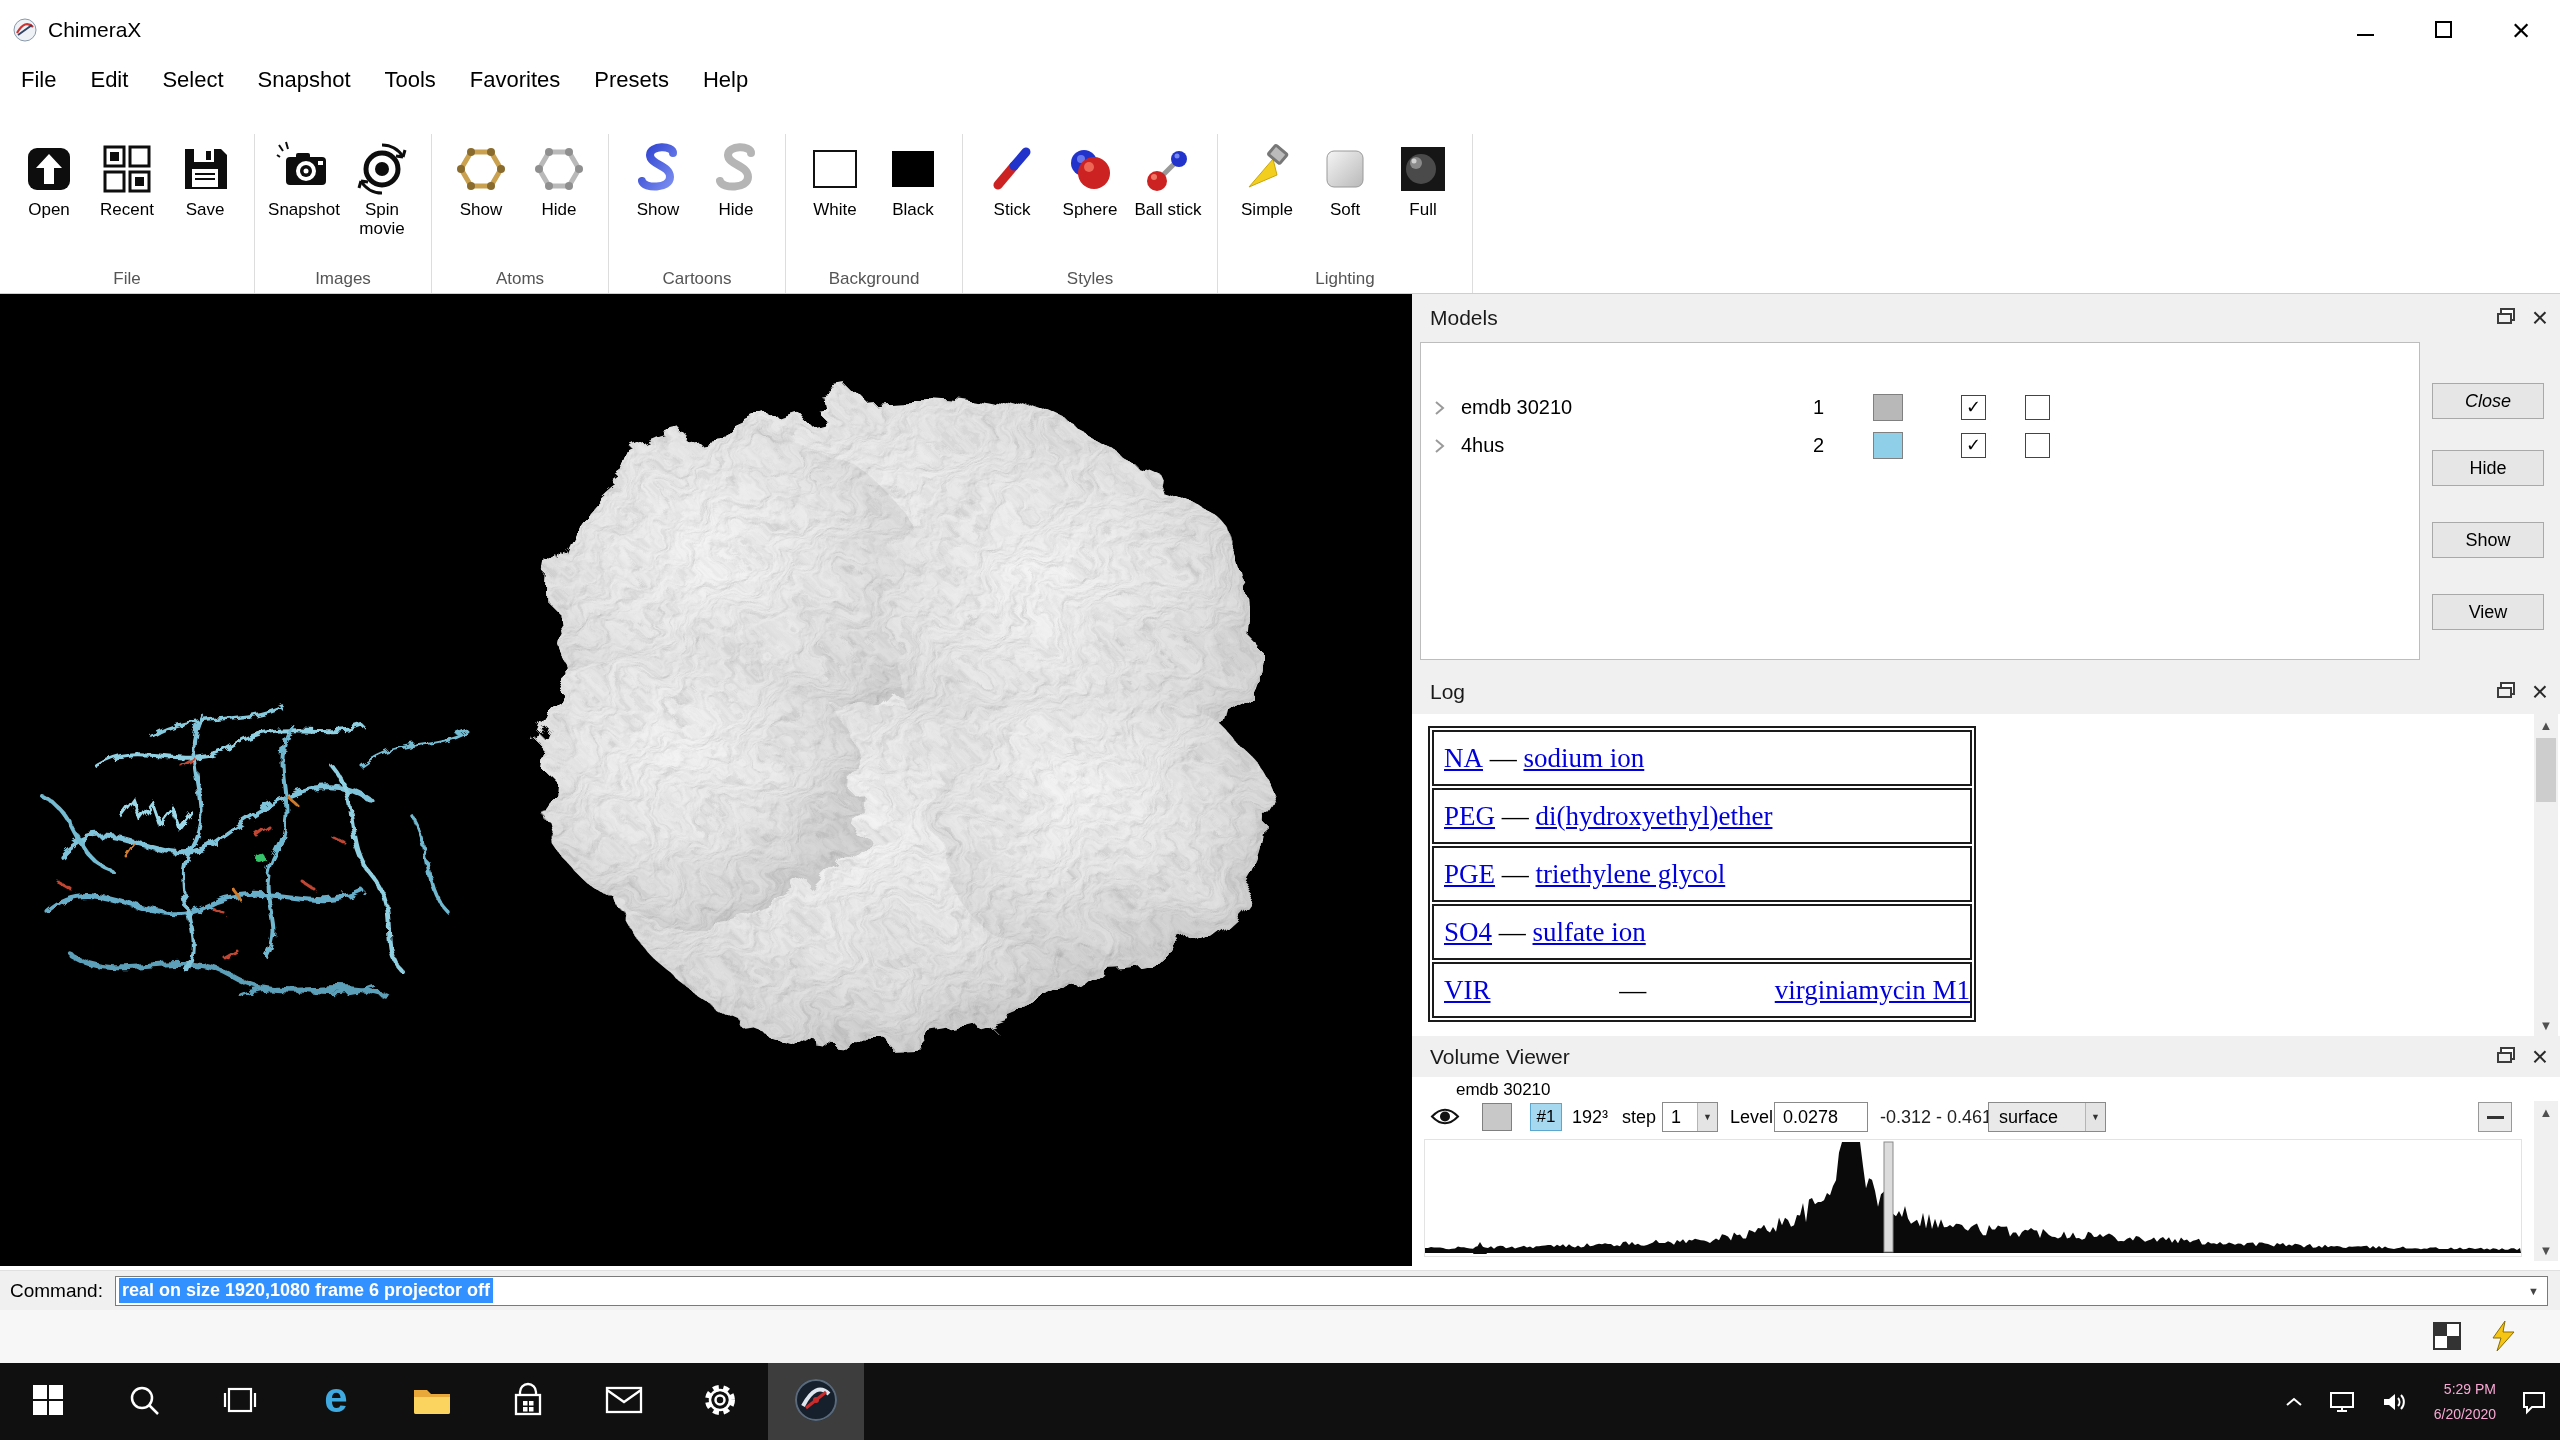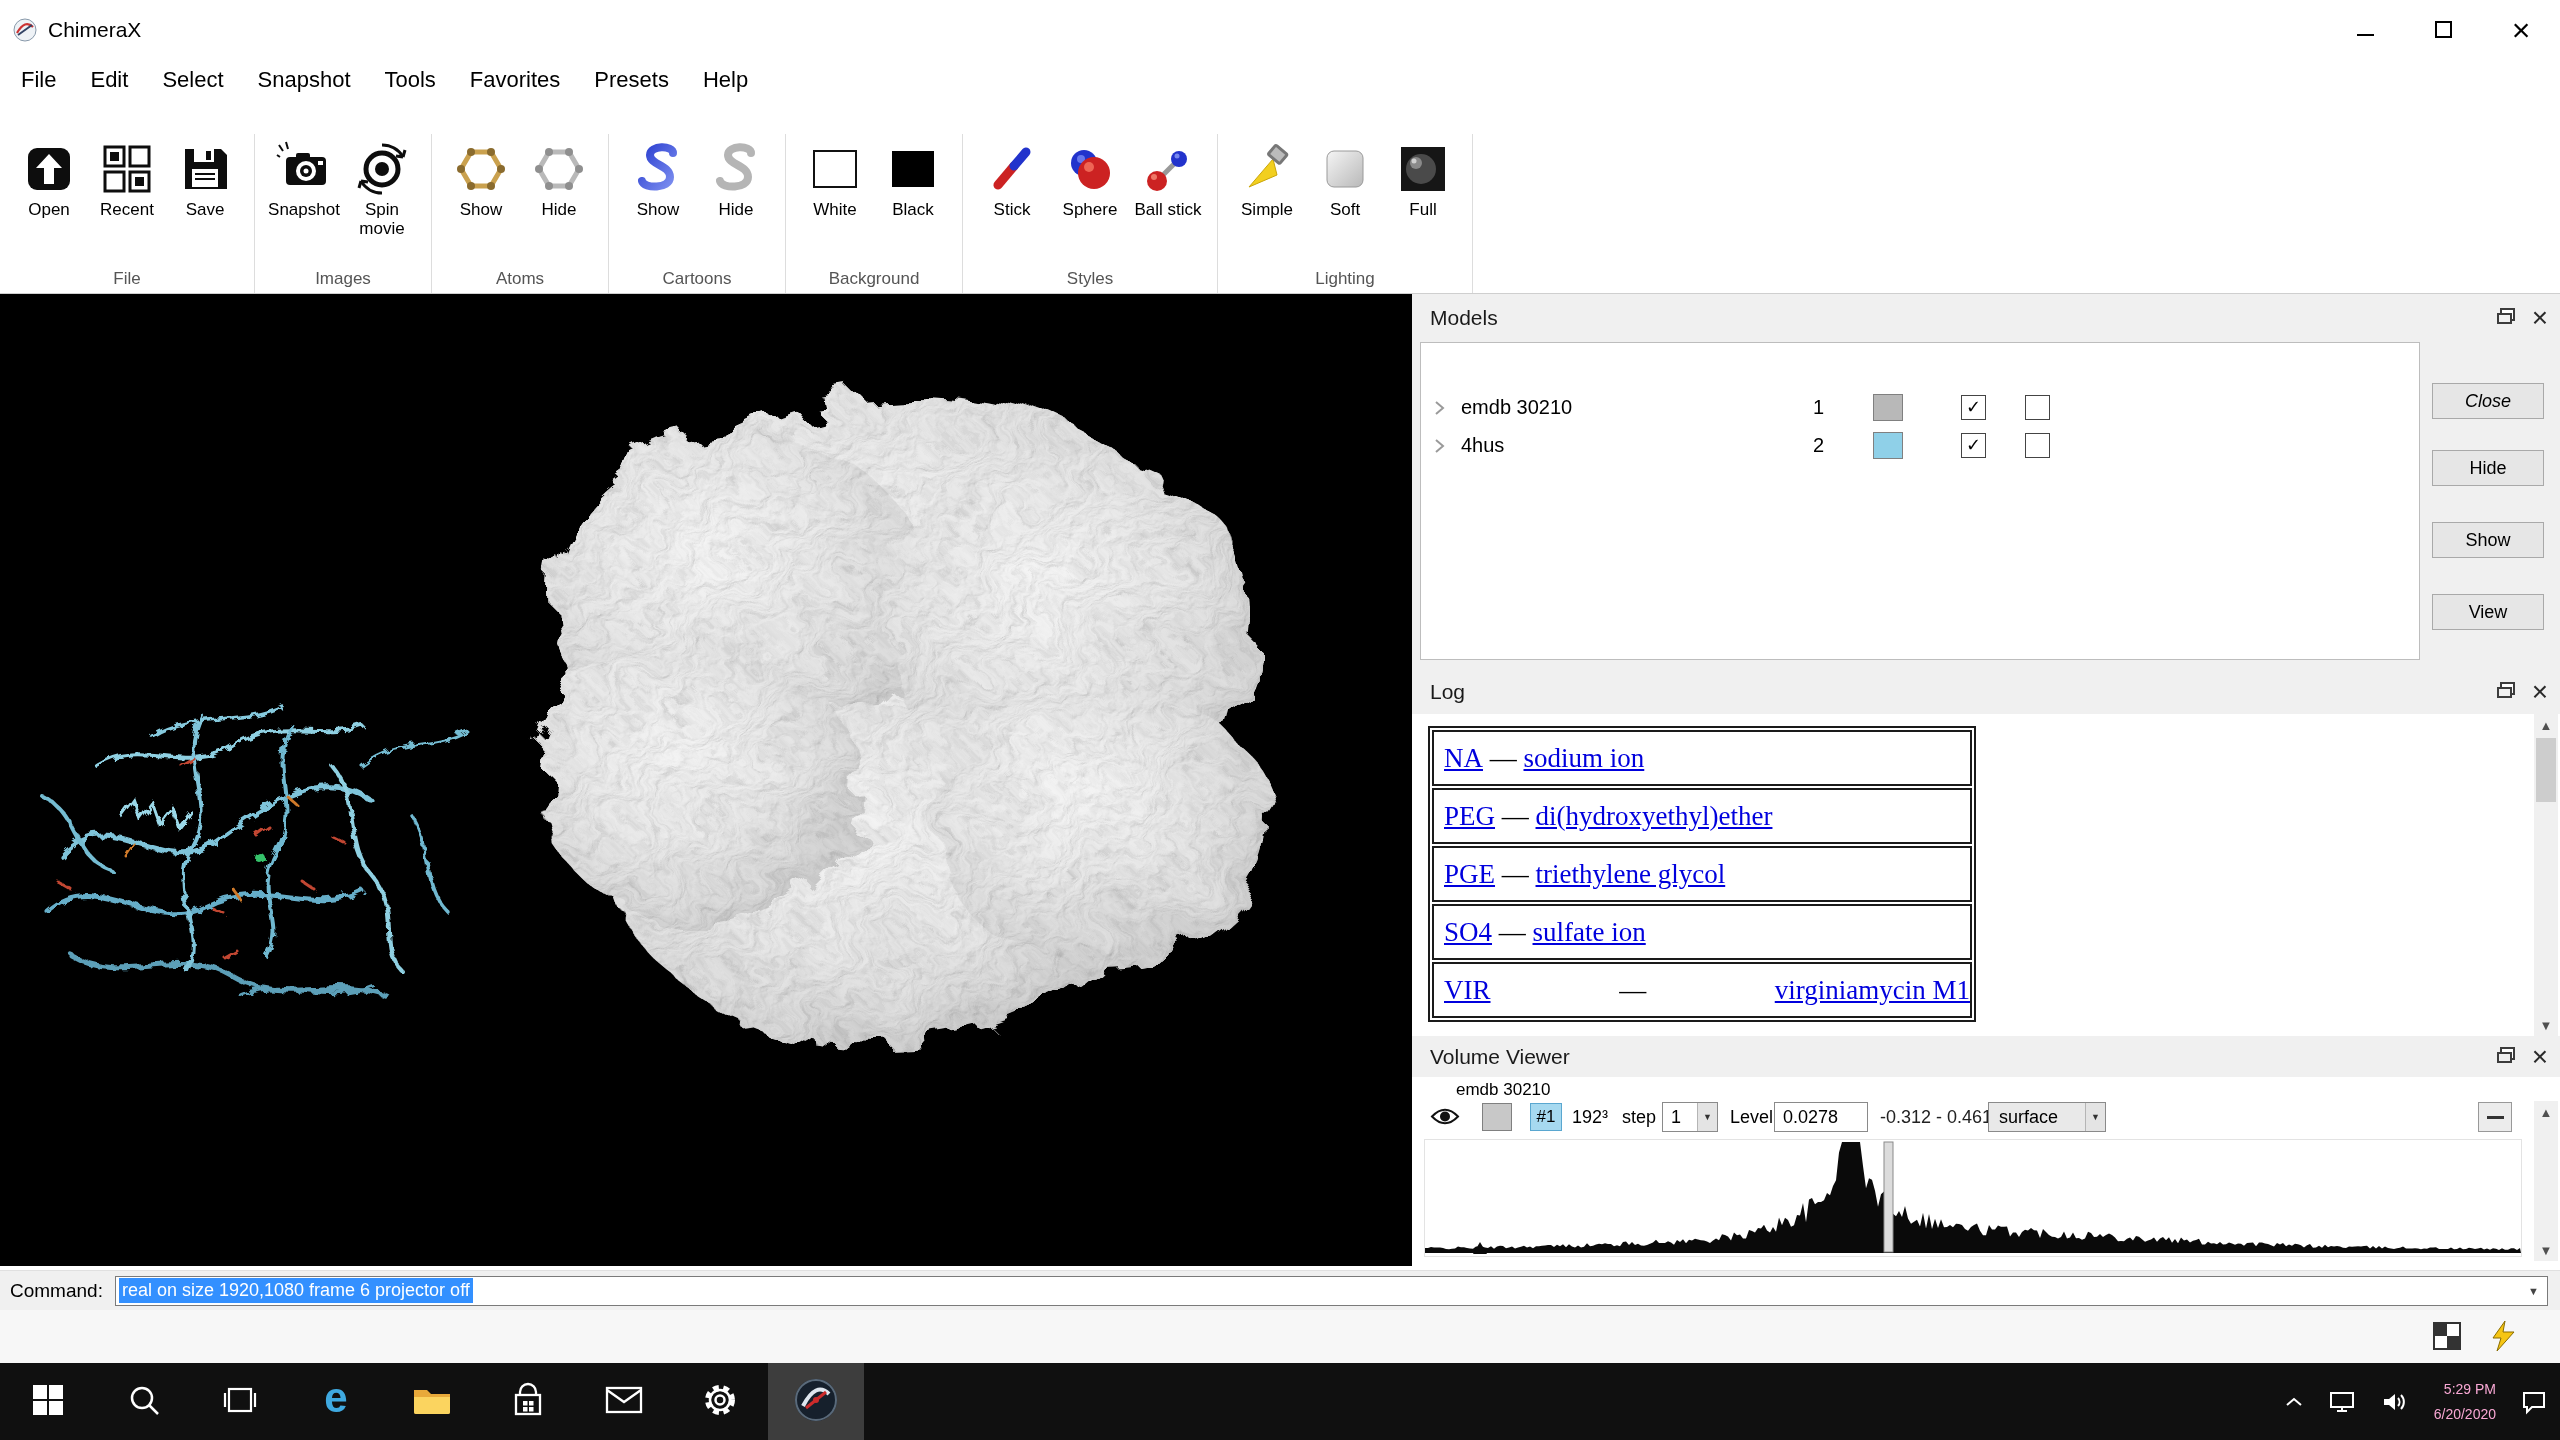--- a/index.html
+++ b/index.html
@@ -95,21 +95,21 @@
   .vol-stylebox{left:576px;top:1px;width:118px;height:30px;background:#e9e9e9;border:1px solid #8a8a8a;display:flex;}
   .vol-stylebox .vs-val{flex:1;padding-left:10px;line-height:28px;}
   .vol-dashbtn{left:1066px;top:1px;width:34px;height:30px;background:#ececec;border:1px solid #999;display:flex;align-items:center;justify-content:center;}
   .dash{width:17px;border-top:3px solid #333;display:block;}
   .hist{position:absolute;left:12px;top:62px;width:1098px;height:118px;background:#fff;border:1px solid #e3e3e3;}
 
   
   .cmdbar{position:absolute;top:1270px;left:0;width:2560px;height:40px;background:#f0f0f0;display:flex;align-items:center;border-top:1px solid #e0e0e0;}
   .cmd-label{margin-left:10px;font-size:19px;}
   .cmd-input{margin-left:12px;flex:1;margin-right:12px;height:30px;background:#fff;border:1px solid #7a7a7a;display:flex;align-items:center;padding-left:3px;position:relative;}
-  .cmd-sel{background:#3390ff;color:#fff;font-size:18px;padding:2px 3px;}
+  .cmd-sel{background:#3390ff;color:#fff;font-size:18px;padding:2px 3px;font-weight:bold;}
   .cmd-arrow{position:absolute;right:8px;font-size:11px;color:#444;}
 
   
   .statusstrip{position:absolute;top:1310px;left:0;width:2560px;height:53px;background:#f7f7f7;}
   .ss-ic{position:absolute;top:9px;width:34px;height:34px;display:flex;align-items:center;justify-content:center;}
 
   
   .taskbar{position:absolute;top:1363px;left:0;width:2560px;height:77px;background:#101010;display:flex;}
   .tb-btn{width:96px;height:77px;display:flex;align-items:center;justify-content:center;}
   .tb-btn.active{background:#3d3d3d;}

